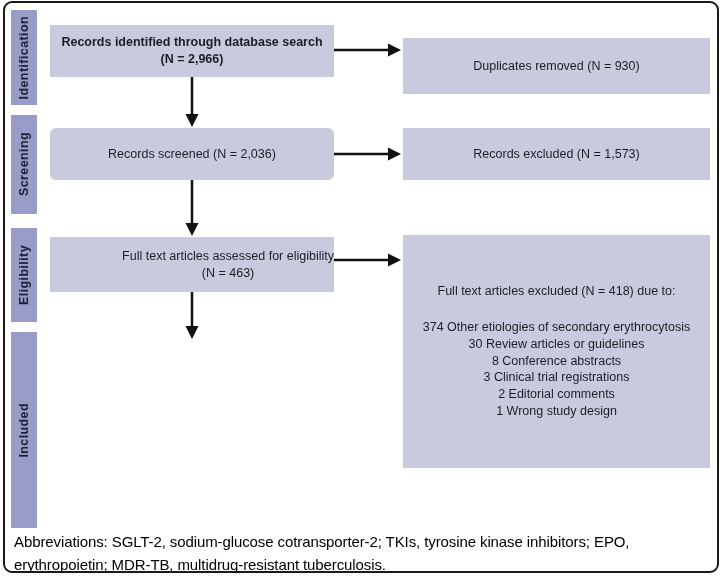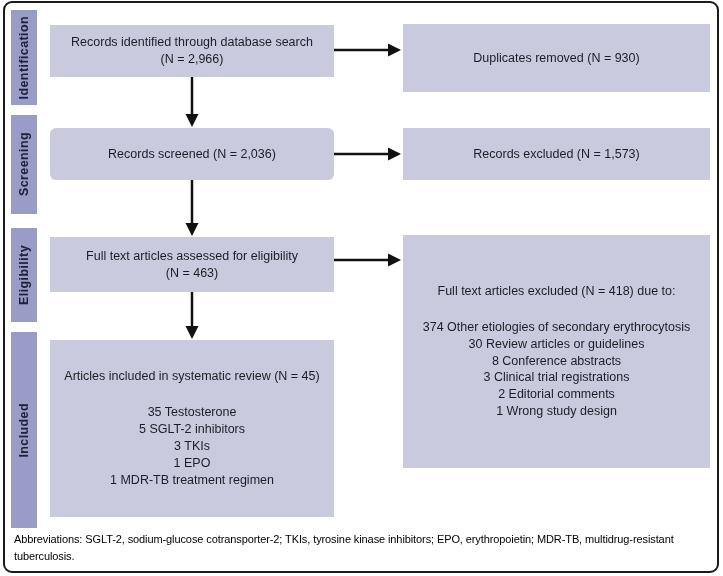--- a/index.html
+++ b/index.html
@@ -29,34 +29,34 @@
   .stage-eligibility    { top: 228px; height: 94px;  }
   .stage-included       { top: 332px; height: 196px; }
   .box {
     position: absolute; background: var(--box-fill, #c9cadd);
     display: flex; flex-direction: column; align-items: center; justify-content: center;
     text-align: center; font-size: 12.5px; line-height: 1.35;
     white-space: pre-line; color: var(--text, #1d1d28);
   }
   .col-left  { left: 50px;  width: 284px; }
   .col-right { left: 403px; width: 307px; }
-  .box-identified        { top: 25px;  height: 52px;  }
-  .box-duplicates        { top: 24px;  height: 68px;  }
+  .box-identified        { top: 25px;  height: 52px; font-weight: bold;  }
+  .box-duplicates        { top: 38px;  height: 56px;  }
   .box-screened          { top: 128px; height: 52px; border-radius: 6px;  }
   .box-excluded          { top: 128px; height: 52px; justify-content: center;  }
-  .box-fulltext          { top: 237px; height: 55px;  }
+  .box-fulltext          { top: 237px; height: 55px; align-items: flex-end;  }
   .box-fulltext-excluded { top: 235px; height: 233px; gap: 19px; }
   .box-included          { top: 340px; height: 177px; gap: 19px; }
   .arrows {
     position: absolute; left: 0; top: 0; width: 723px; height: 576px;
     pointer-events: none; color: var(--arrow, #111111);
   }
   .footer {
     position: absolute; left: 14px; top: 531px; width: 695px;
-    font-size: 11px; line-height: 1.5; letter-spacing: -0.1px;
+    font-size: 15px; line-height: 1.5; letter-spacing: -0.1px;
     color: #000; text-align: left;
   }
 </style>
 </head>
 <body>
 
 <div class="page">
 
   <div class="frame"></div>
 
@@ -106,28 +106,20 @@
     <span>Records identified through database search
 (N = 2,966)</span>
   </div>
   <div class="box col-left box-screened">
     <span>Records screened (N = 2,036)</span>
   </div>
   <div class="box col-left box-fulltext">
     <span>Full text articles assessed for eligibility
 (N = 463)</span>
   </div>
-  <div class="box col-left box-included">
-    <span>Articles included in systematic review (N = 45)</span>
-    <span>35 Testosterone
-5 SGLT-2 inhibitors
-3 TKIs
-1 EPO
-1 MDR-TB treatment regimen</span>
-  </div>
 
   <div class="box col-right box-duplicates">
     <span>Duplicates removed (N = 930)</span>
   </div>
   <div class="box col-right box-excluded">
     <span>Records excluded (N = 1,573)</span>
   </div>
   <div class="box col-right box-fulltext-excluded">
     <span>Full text articles excluded (N = 418) due to:</span>
     <span>374 Other etiologies of secondary erythrocytosis

